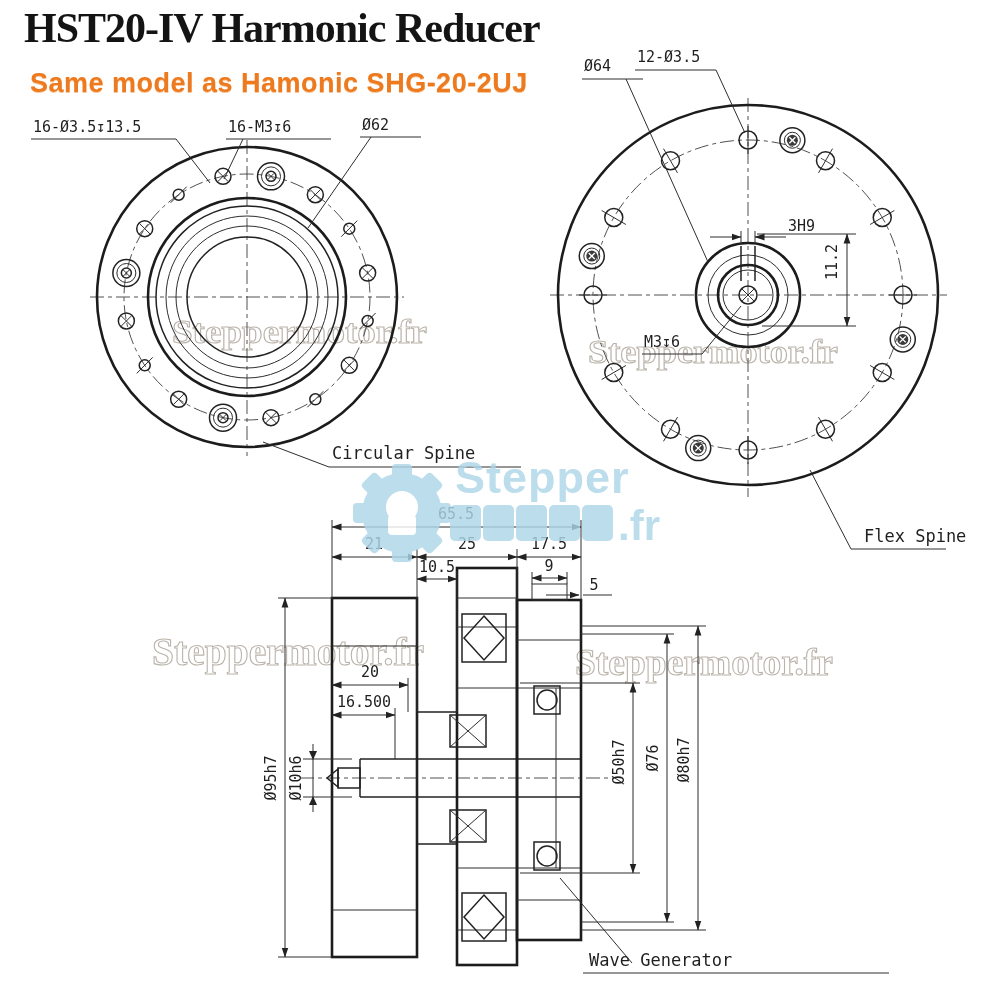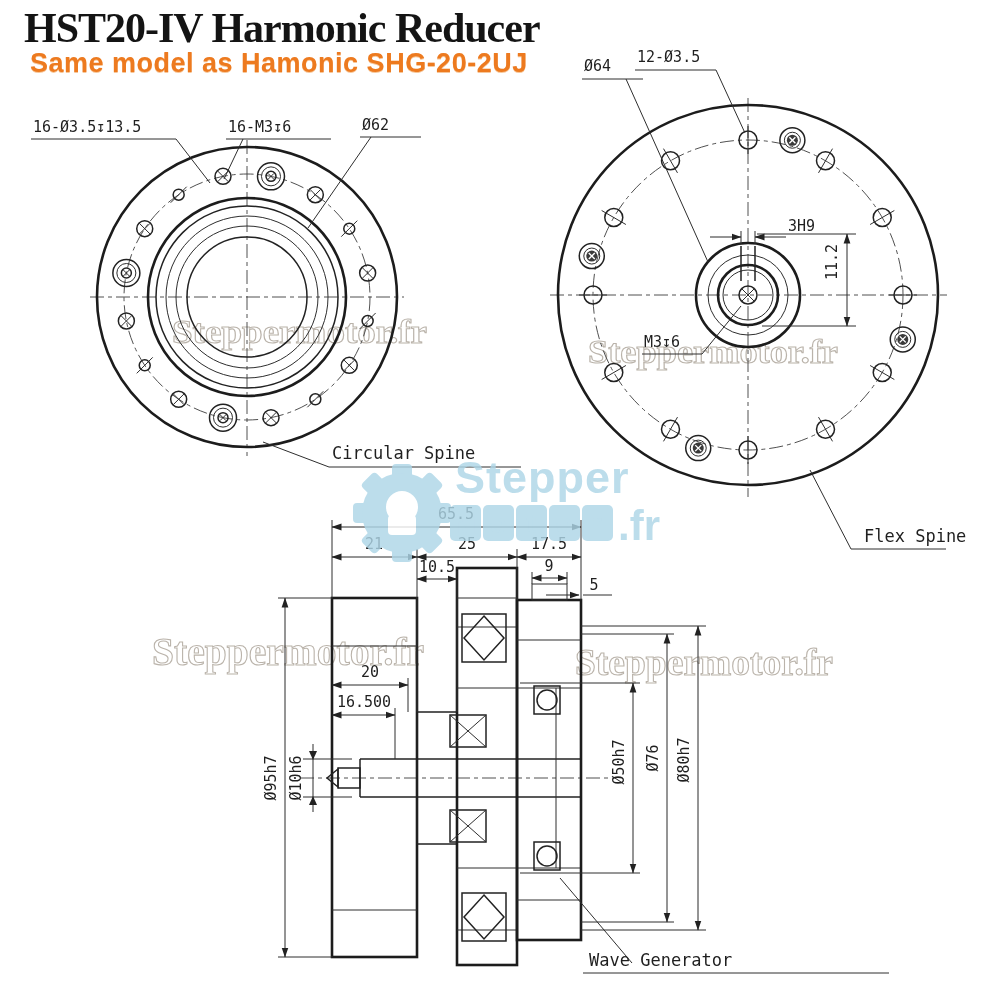--- a/index.html
+++ b/index.html
@@ -1,20 +1,20 @@
 <!DOCTYPE html>
 <html><head>
 <meta charset="utf-8">
 <style>
   html,body{margin:0;padding:0;background:#fff;}
   #page{position:relative;width:1000px;height:1000px;background:#fff;overflow:hidden;
         font-family:"DejaVu Sans Mono","DejaVu Sans",monospace;}
   #title{position:absolute;left:24px;top:4px;font-family:"Liberation Serif","DejaVu Serif",serif;
          font-weight:bold;font-size:42px;letter-spacing:-1px;color:#141414;white-space:nowrap;}
-  #subtitle{position:absolute;left:30px;top:48px;font-family:"Liberation Sans","DejaVu Sans",sans-serif;
+  #subtitle{position:absolute;left:30px;top:68px;font-family:"Liberation Sans","DejaVu Sans",sans-serif;
          font-weight:bold;font-size:27px;color:#ed7a1f;letter-spacing:.5px;white-space:nowrap;
          text-shadow:0 1px 0 #f7c79a;}
   svg{position:absolute;left:0;top:0;}
   .bold{stroke:#1c1c1c;stroke-width:2.6;fill:none;}
   .med{stroke:#222;stroke-width:1.5;fill:none;}
   .thin{stroke:#2e2e2e;stroke-width:1;fill:none;}
   .cl{stroke:#3c3c3c;stroke-width:.9;fill:none;stroke-dasharray:14 4 4 4;}
   .dim{stroke:#2b2b2b;stroke-width:1;fill:none;}
   text.d{font-family:"DejaVu Sans Mono","DejaVu Sans",monospace;font-size:15px;fill:#1f1f1f;}
   text.lab{font-family:"DejaVu Sans Mono","DejaVu Sans",monospace;font-size:17px;fill:#1f1f1f;}

